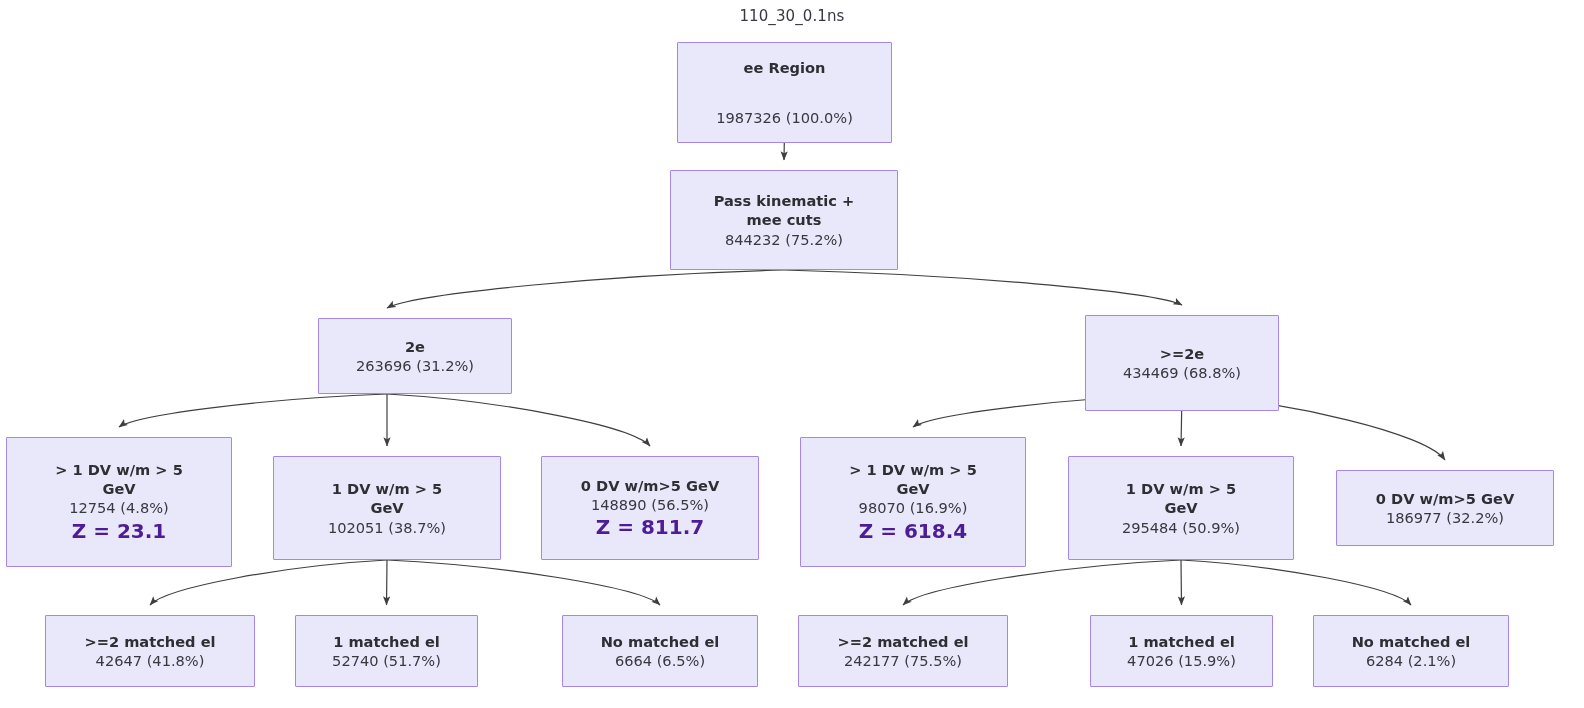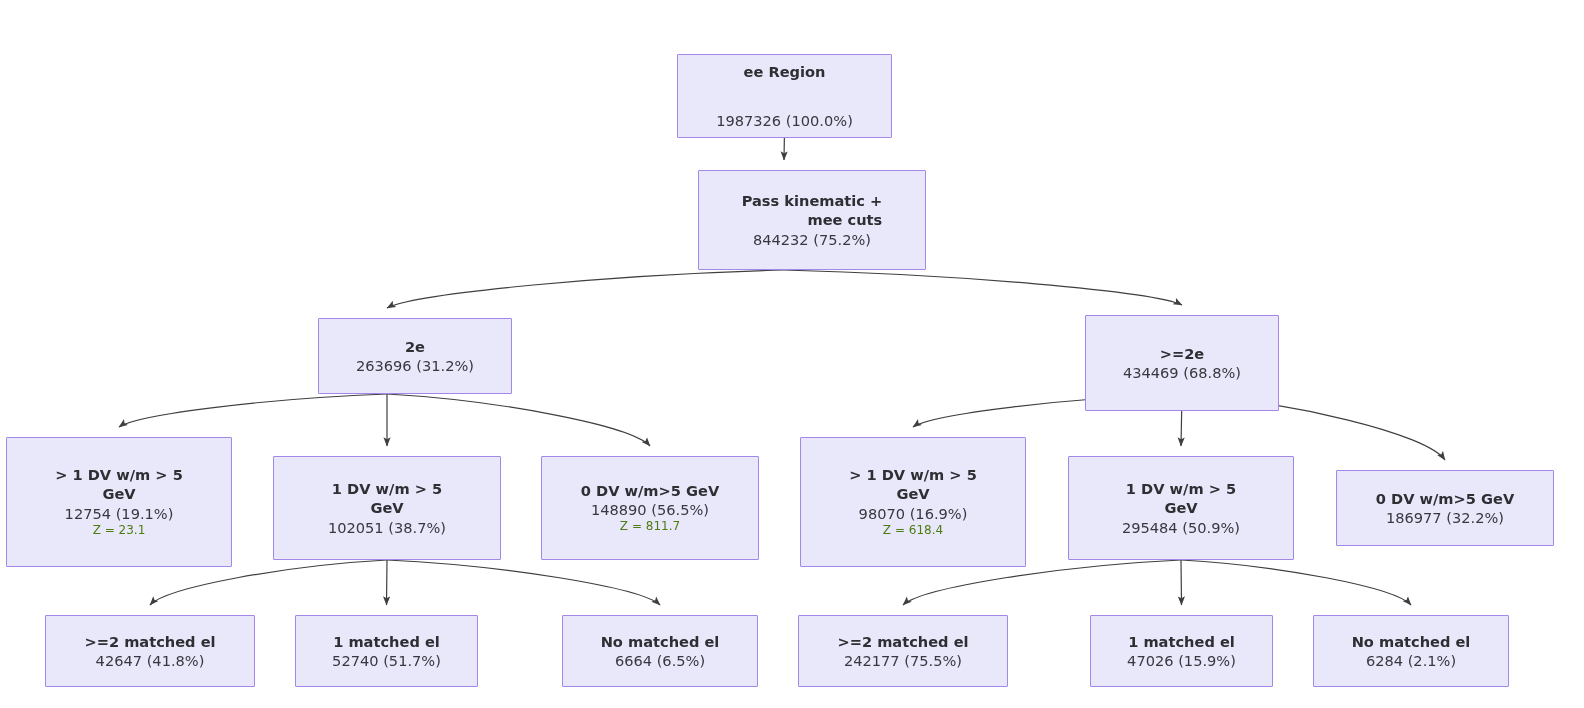--- a/index.html
+++ b/index.html
@@ -53,31 +53,32 @@
     line-height: 1.32;
     white-space: pre-line;
   }
   .node .n-count {
     font-size: 14.6px;
     font-weight: normal;
     color: #36393f;
     line-height: 1.32;
   }
   .node .n-z {
-    font-size: 12px;
-    font-weight: normal;
-    color: #4d7c0f;
+    font-size: 20px;
+    font-weight: bold;
+    color: #4c1d95;
     line-height: 1.32;
   }
 </style>
 </head>
 <body>
 
 <div id="canvas">
 
+  <div id="chart-title">110_30_0.1ns</div>
 
   <svg id="edge-layer" viewBox="0 0 1584 708">
     <defs>
       <marker id="arrowhead" markerWidth="9" markerHeight="9" refX="7.2" refY="3.2" orient="auto" markerUnits="strokeWidth">
         <path d="M0,0.2 L7.6,3.2 L0,6.2 L1.6,3.2 Z" fill="#3f3f3f"></path>
       </marker>
     </defs>
     <g id="edge-paths">
         <path d="M784.5,130 L784,160" fill="none" stroke="#3f3f3f" stroke-width="1.2" marker-end="url(#arrowhead)"></path>
         <path d="M784,270 C617.26,274.56 414.79,292.8 387,308" fill="none" stroke="#3f3f3f" stroke-width="1.2" marker-end="url(#arrowhead)"></path>
@@ -91,41 +92,41 @@
         <path d="M387,560 C287.46000000000004,565.4 166.59,587 150,605" fill="none" stroke="#3f3f3f" stroke-width="1.2" marker-end="url(#arrowhead)"></path>
         <path d="M387,560 L386.5,605" fill="none" stroke="#3f3f3f" stroke-width="1.2" marker-end="url(#arrowhead)"></path>
         <path d="M387,560 C501.65999999999997,565.4 640.89,587 660,605" fill="none" stroke="#3f3f3f" stroke-width="1.2" marker-end="url(#arrowhead)"></path>
         <path d="M1181,560 C1064.24,565.4 922.46,587 903,605" fill="none" stroke="#3f3f3f" stroke-width="1.2" marker-end="url(#arrowhead)"></path>
         <path d="M1181,560 L1181.5,605" fill="none" stroke="#3f3f3f" stroke-width="1.2" marker-end="url(#arrowhead)"></path>
         <path d="M1181,560 C1277.6,565.4 1394.9,587 1411,605" fill="none" stroke="#3f3f3f" stroke-width="1.2" marker-end="url(#arrowhead)"></path>
       </g>
   </svg>
 
   <div id="node-layer">
-      <div class="node" style="left: 677px; top: 54px; width: 215px; height: 84px; gap: 30px;">
+      <div class="node" style="left: 677px; top: 42px; width: 215px; height: 101px; gap: 30px;">
         <div class="n-label">ee Region</div>
         <div class="n-count">1987326 (100.0%)</div>
       </div>
-      <div class="node" style="left: 698px; top: 170px; width: 228px; height: 100px; text-align: right;">
+      <div class="node" style="left: 670px; top: 170px; width: 228px; height: 100px;">
         <div class="n-label">Pass kinematic +
 mee cuts</div>
         <div class="n-count">844232 (75.2%)</div>
       </div>
       <div class="node" style="left: 290px; top: 318px; width: 194px; height: 76px; margin-left: 28px;">
         <div class="n-label">2e</div>
         <div class="n-count">263696 (31.2%)</div>
       </div>
       <div class="node" style="left: 1085px; top: 315px; width: 194px; height: 96px;">
         <div class="n-label">&gt;=2e</div>
         <div class="n-count">434469 (68.8%)</div>
       </div>
       <div class="node" style="left: 6px; top: 437px; width: 226px; height: 130px;">
         <div class="n-label">&gt; 1 DV w/m &gt; 5
 GeV</div>
-        <div class="n-count">12754 (19.1%)</div>
+        <div class="n-count">12754 (4.8%)</div>
         <div class="n-z">Z = 23.1</div>
       </div>
       <div class="node" style="left: 273px; top: 456px; width: 228px; height: 104px;">
         <div class="n-label">1 DV w/m &gt; 5
 GeV</div>
         <div class="n-count">102051 (38.7%)</div>
       </div>
       <div class="node" style="left: 541px; top: 456px; width: 218px; height: 104px;">
         <div class="n-label">0 DV w/m&gt;5 GeV</div>
         <div class="n-count">148890 (56.5%)</div>

